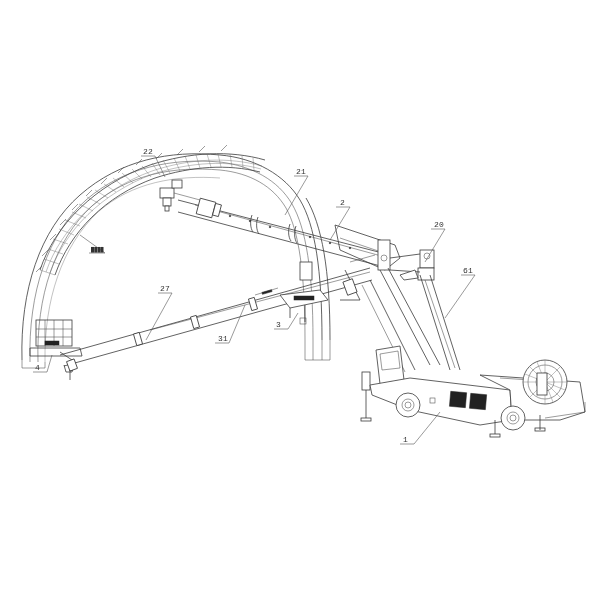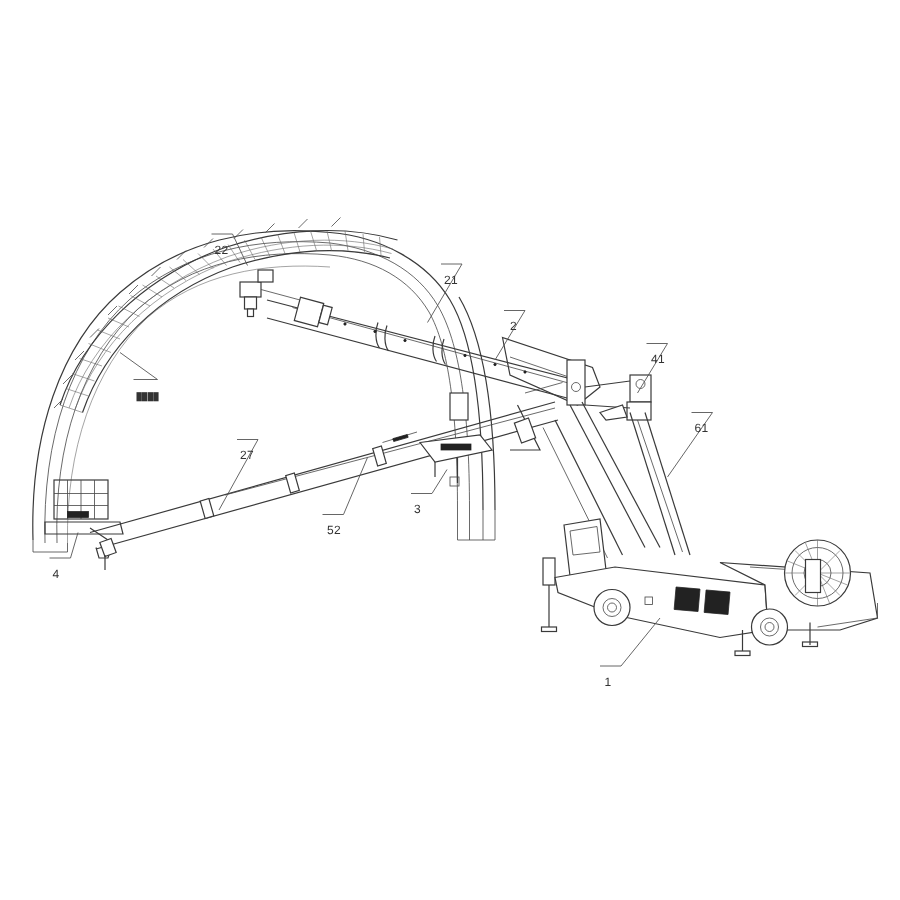--- a/index.html
+++ b/index.html
@@ -1,18 +1,18 @@
 <!DOCTYPE html>
 <html><head>
   <meta charset="utf-8">
   <style>
     html, body { margin: 0; padding: 0; background: #ffffff; }
     body { width: 600px; height: 600px; overflow: hidden; position: relative; font-family: "Liberation Sans", sans-serif; }
     #stage { position: absolute; left: 0; top: 0; width: 600px; height: 600px; }
-    .lbl { position: absolute; font-size: 8px; color: #333; font-family: Liberation Sans, sans-serif; line-height: 1; letter-spacing: 0.2px; margin-top: 15px; }
+    .lbl { position: absolute; font-size: 8px; color: #333; font-family: Liberation Mono, monospace; line-height: 1; letter-spacing: 0.2px; }
     .lbl.small { font-size: 5px; font-weight: bold; }
     svg { position: absolute; left: 0; top: 0; }
     .ln { stroke: #3a3a3a; fill: none; stroke-width: 0.8; }
     .ln2 { stroke: #4a4a4a; fill: none; stroke-width: 0.55; }
     .thin { stroke: #666; fill: none; stroke-width: 0.4; }
     .leader { stroke: #555; fill: none; stroke-width: 0.6; }
     .fillw { fill: #fff; stroke: #3a3a3a; stroke-width: 0.8; }
     .dark { fill: #222; stroke: #222; stroke-width: 0.5; }
   </style>
 </head>
@@ -227,19 +227,19 @@
       <path class="leader" d="M274,329 L288,329 L298,313"></path>
       <path class="leader" d="M400,444 L414,444 L440,412"></path>
     </g>
   </svg>
 
   <span class="lbl" style="left:143px;top:148px;">22</span>
   <span class="lbl" style="left:296px;top:168px;">21</span>
   <span class="lbl" style="left:340px;top:199px;">2</span>
   <span class="lbl small" style="left:91px;top:248px;">████</span>
   <span class="lbl" style="left:160px;top:285px;">27</span>
-  <span class="lbl" style="left:218px;top:335px;">52</span>
+  <span class="lbl" style="left:218px;top:335px;">31</span>
   <span class="lbl" style="left:35px;top:364px;">4</span>
-  <span class="lbl" style="left:434px;top:221px;">41</span>
+  <span class="lbl" style="left:434px;top:221px;">20</span>
   <span class="lbl" style="left:463px;top:267px;">61</span>
   <span class="lbl" style="left:276px;top:321px;">3</span>
   <span class="lbl" style="left:403px;top:436px;">1</span>
 </div>
 
 </body></html>

